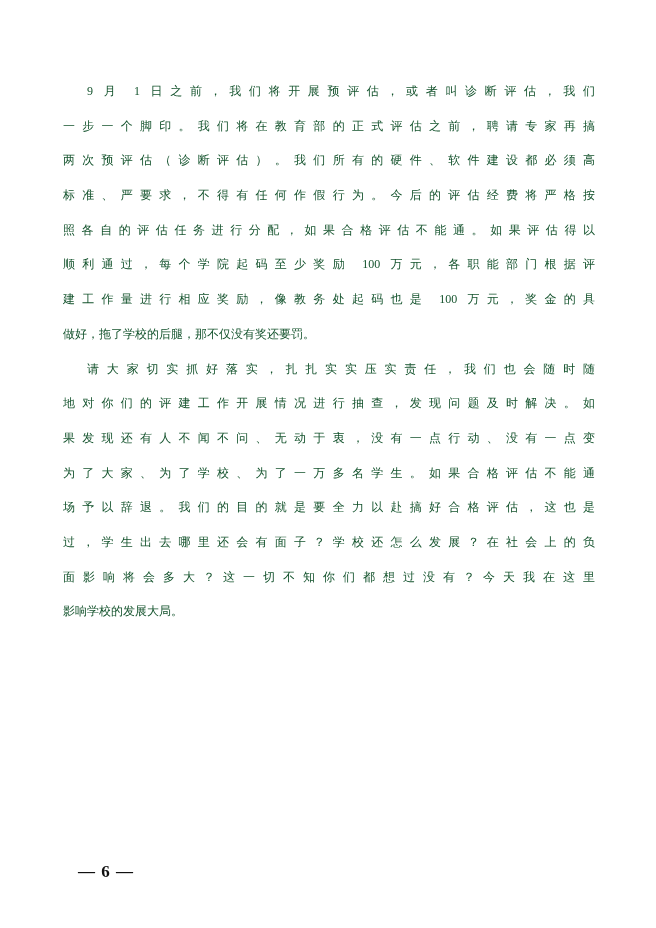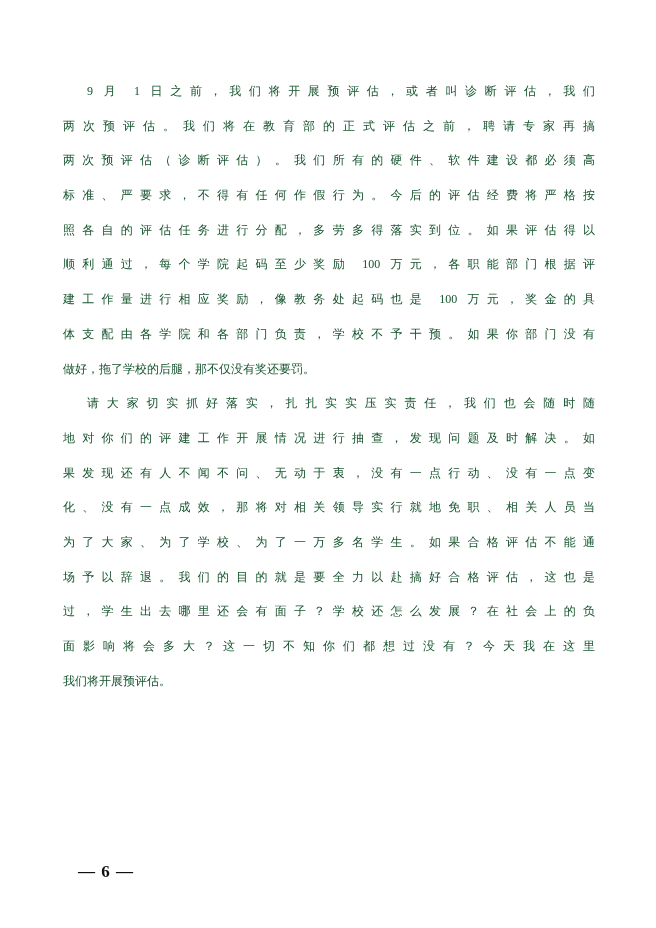--- a/index.html
+++ b/index.html
@@ -54,39 +54,37 @@
   }
 </style>
 </head>
 <body>
 
 <div class="page">
   <div class="body-text">
 
     <div class="para">
       <div class="line first">9 月 1 日之前，我们将开展预评估，或者叫诊断评估，我们</div>
-      <div class="line">两次预评估。我们将在教育部的正式评估之前，聘请专家再搞</div>
+      <div class="line">一步一个脚印。我们将在教育部的正式评估之前，聘请专家再搞</div>
       <div class="line">两次预评估（诊断评估）。我们所有的硬件、软件建设都必须高</div>
       <div class="line">标准、严要求，不得有任何作假行为。今后的评估经费将严格按</div>
-      <div class="line">照各自的评估任务进行分配，多劳多得落实到位。如果评估得以</div>
+      <div class="line">照各自的评估任务进行分配，如果合格评估不能通。如果评估得以</div>
       <div class="line">顺利通过，每个学院起码至少奖励 100 万元，各职能部门根据评</div>
       <div class="line">建工作量进行相应奖励，像教务处起码也是 100 万元，奖金的具</div>
-      <div class="line">体支配由各学院和各部门负责，学校不予干预。如果你部门没有</div>
       <div class="line plast">做好，拖了学校的后腿，那不仅没有奖还要罚。</div>
     </div>
 
     <div class="para">
       <div class="line first">请大家切实抓好落实，扎扎实实压实责任，我们也会随时随</div>
       <div class="line">地对你们的评建工作开展情况进行抽查，发现问题及时解决。如</div>
       <div class="line">果发现还有人不闻不问、无动于衷，没有一点行动、没有一点变</div>
-      <div class="line">化、没有一点成效，那将对相关领导实行就地免职、相关人员当</div>
       <div class="line">为了大家、为了学校、为了一万多名学生。如果合格评估不能通</div>
       <div class="line">场予以辞退。我们的目的就是要全力以赴搞好合格评估，这也是</div>
       <div class="line">过，学生出去哪里还会有面子？学校还怎么发展？在社会上的负</div>
       <div class="line">面影响将会多大？这一切不知你们都想过没有？今天我在这里</div>
-      <div class="line plast">我们将开展预评估。</div>
+      <div class="line plast">影响学校的发展大局。</div>
     </div>
 
 
   </div>
 
   <div class="page-number">— 6 —</div>
 </div>
 
 </body></html>

